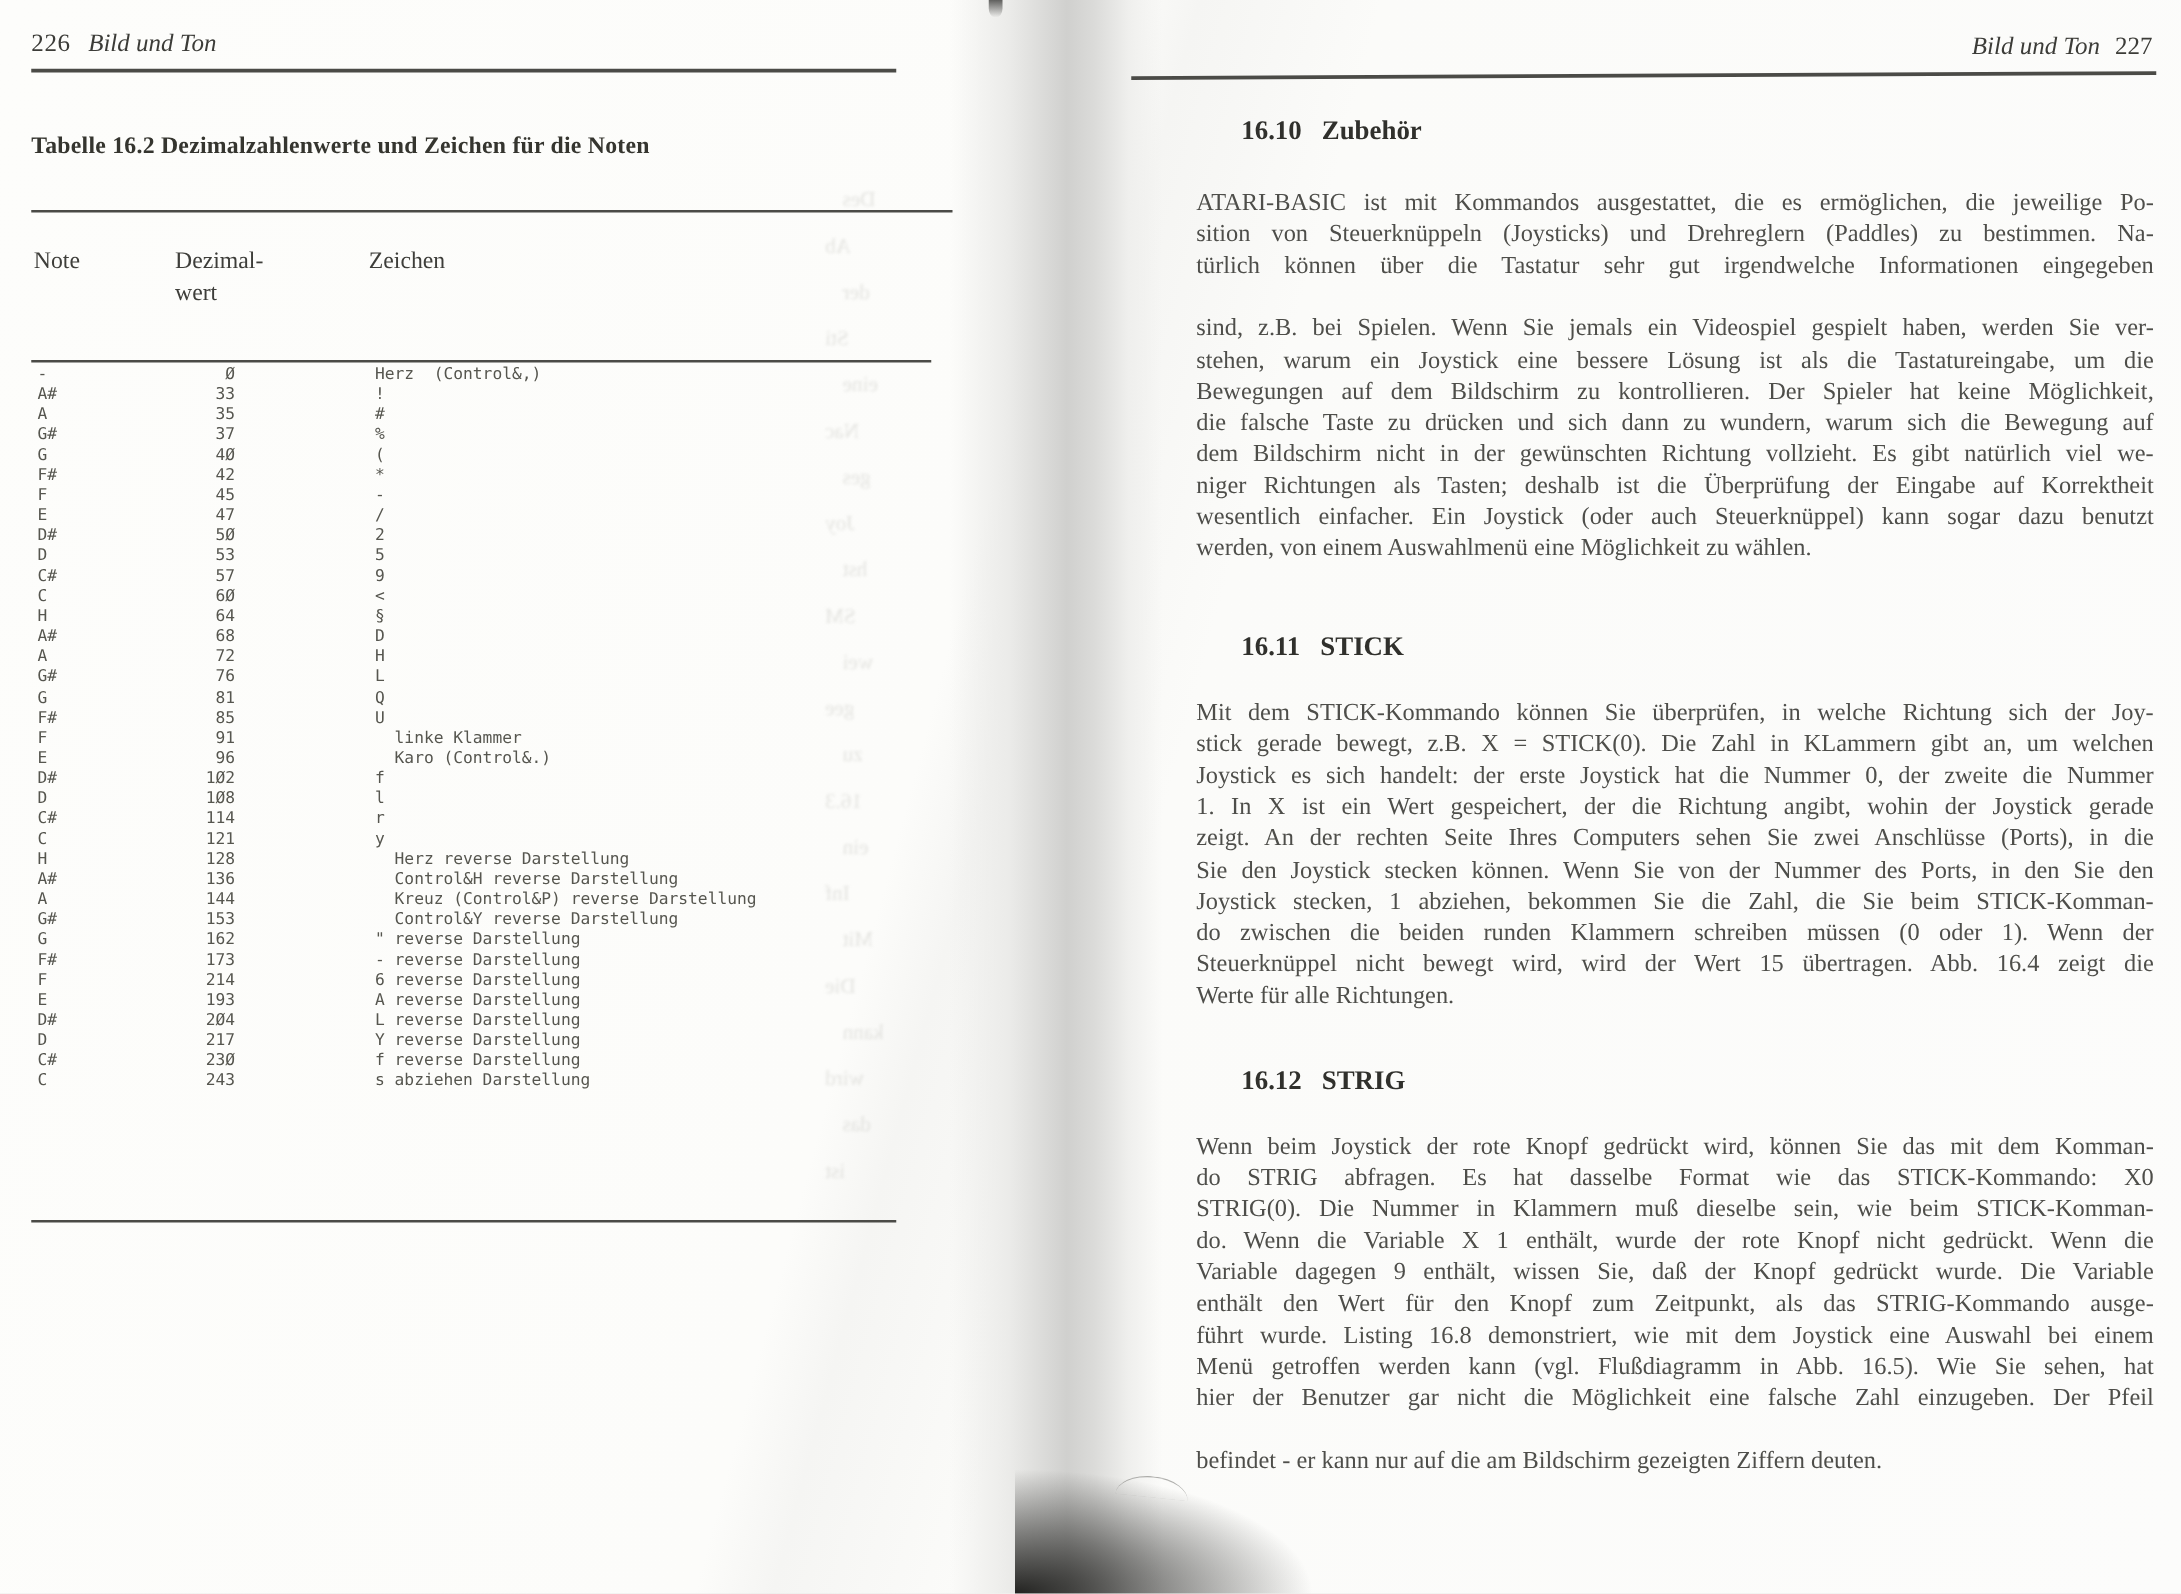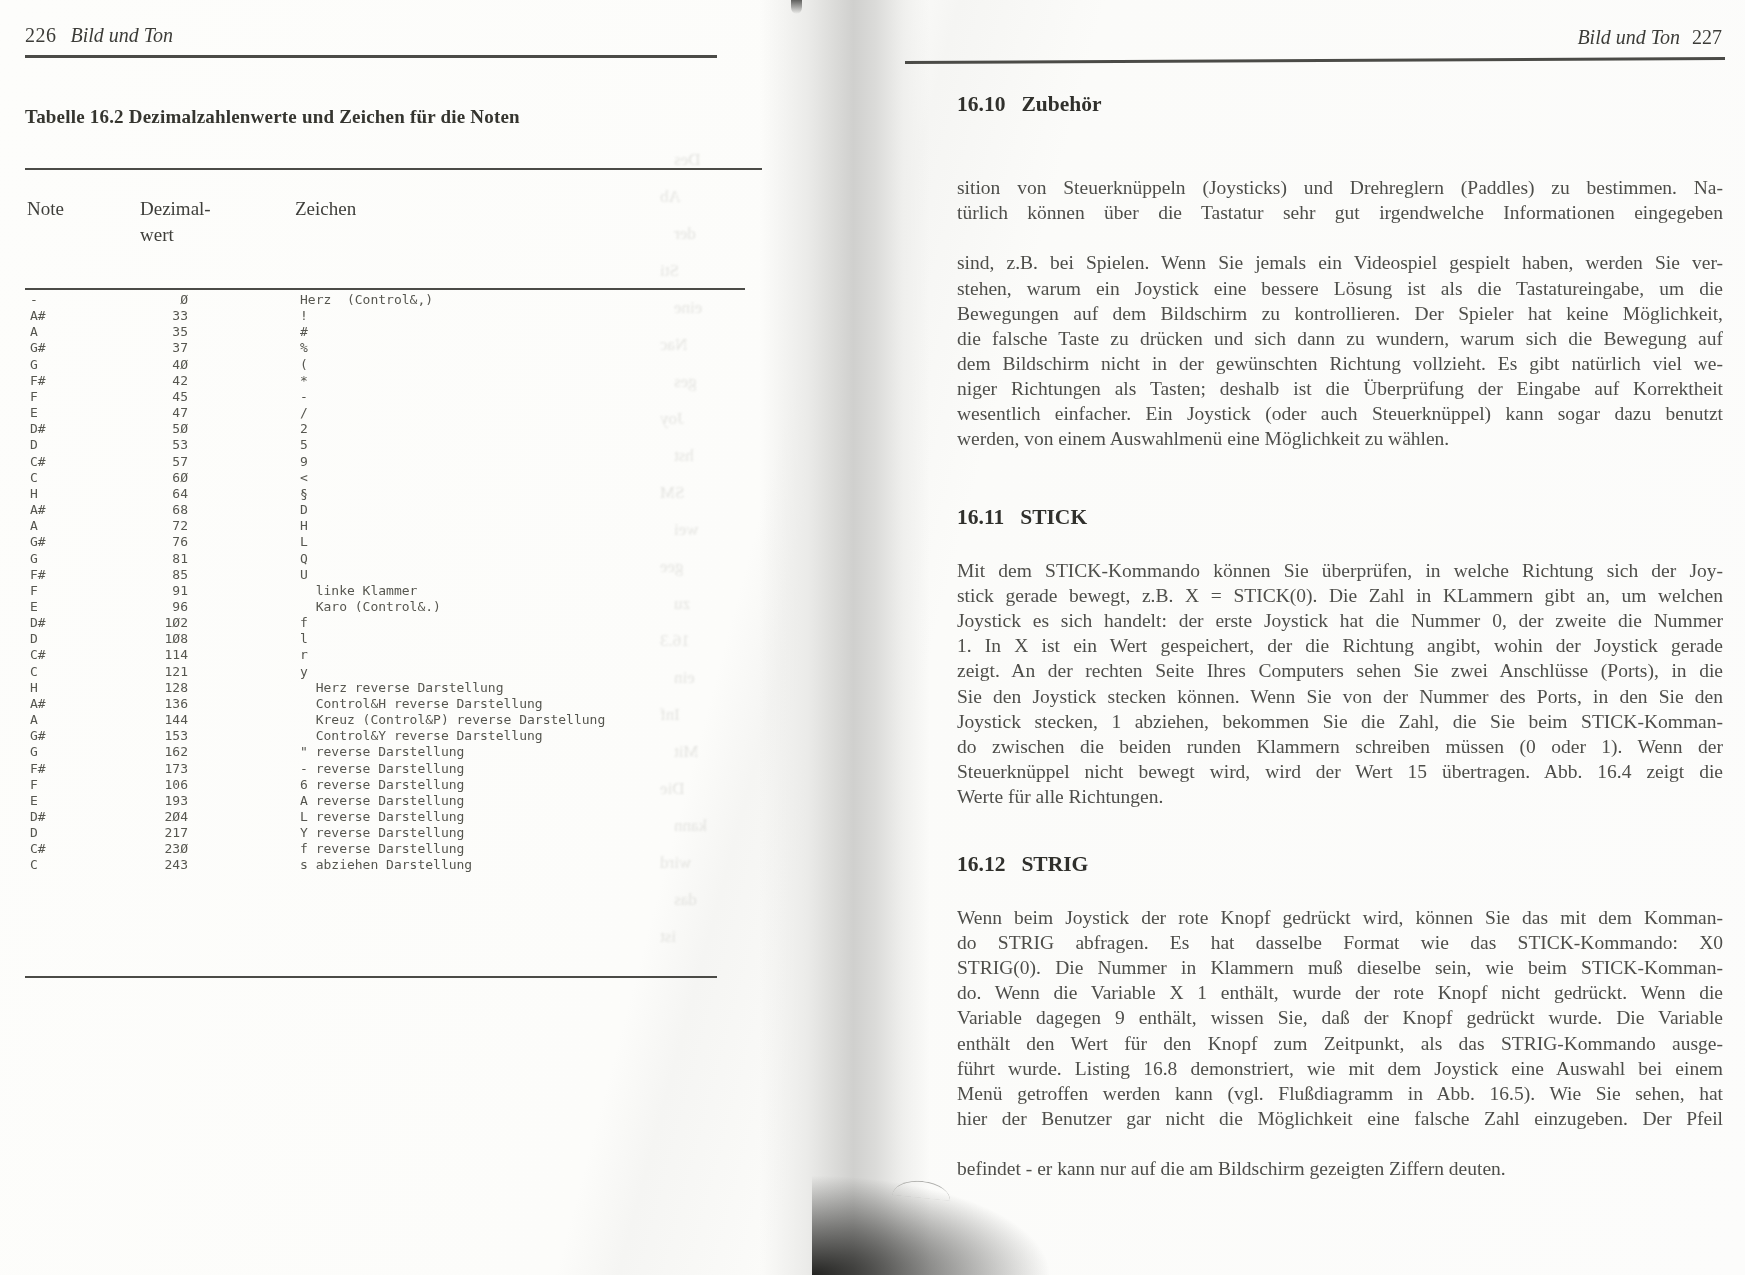--- a/index.html
+++ b/index.html
@@ -59,21 +59,21 @@
   .bleed{
     position:absolute;font-size:17px;color:#cfcfca;opacity:.55;
     filter:blur(1.1px);transform:scaleX(-1);white-space:nowrap;
   }
   
   .rp-header{position:absolute;left:1400px;top:26px;width:322px;text-align:right;font-size:20px;color:#3c3c38;}
   .rp-header .rtitle{font-style:italic;margin-right:12px;}
   .rp-rule{transform:rotate(-.28deg);transform-origin:right center;}
   .rp-body{position:absolute;left:957px;top:0;width:766px;height:1275px;}
   .sec-h{position:absolute;left:0;font-size:21.5px;font-weight:bold;color:#30302c;white-space:nowrap;}
-  .sec-h .sec-num{margin-right:16px;}
+  .sec-h .sec-num{margin-right:16px;margin-left:36px;}
   .jline{
     position:absolute;left:0;width:766px;
     font-size:19.5px;line-height:25px;color:#4e4e4a;
     text-align:justify;text-align-last:justify;white-space:normal;
   }
   .jline.lastline{text-align-last:left;}
 </style>
 </head>
 <body>
 
@@ -122,21 +122,21 @@
       <div class="trow"><span class="tn">D#</span><span class="tv">1Ø2</span><span class="tz">f</span></div>
       <div class="trow"><span class="tn">D</span><span class="tv">1Ø8</span><span class="tz">l</span></div>
       <div class="trow"><span class="tn">C#</span><span class="tv">114</span><span class="tz">r</span></div>
       <div class="trow"><span class="tn">C</span><span class="tv">121</span><span class="tz">y</span></div>
       <div class="trow"><span class="tn">H</span><span class="tv">128</span><span class="tz">  Herz reverse Darstellung</span></div>
       <div class="trow"><span class="tn">A#</span><span class="tv">136</span><span class="tz">  Control&amp;H reverse Darstellung</span></div>
       <div class="trow"><span class="tn">A</span><span class="tv">144</span><span class="tz">  Kreuz (Control&amp;P) reverse Darstellung</span></div>
       <div class="trow"><span class="tn">G#</span><span class="tv">153</span><span class="tz">  Control&amp;Y reverse Darstellung</span></div>
       <div class="trow"><span class="tn">G</span><span class="tv">162</span><span class="tz">" reverse Darstellung</span></div>
       <div class="trow"><span class="tn">F#</span><span class="tv">173</span><span class="tz">- reverse Darstellung</span></div>
-      <div class="trow"><span class="tn">F</span><span class="tv">106</span><span class="tz">6 reverse Darstellung</span></div>
+      <div class="trow"><span class="tn">F</span><span class="tv">214</span><span class="tz">6 reverse Darstellung</span></div>
       <div class="trow"><span class="tn">E</span><span class="tv">193</span><span class="tz">A reverse Darstellung</span></div>
       <div class="trow"><span class="tn">D#</span><span class="tv">2Ø4</span><span class="tz">L reverse Darstellung</span></div>
       <div class="trow"><span class="tn">D</span><span class="tv">217</span><span class="tz">Y reverse Darstellung</span></div>
       <div class="trow"><span class="tn">C#</span><span class="tv">23Ø</span><span class="tz">f reverse Darstellung</span></div>
       <div class="trow"><span class="tn">C</span><span class="tv">243</span><span class="tz">s abziehen Darstellung</span></div>
     </div>
 
   <div class="rule" style="left:25px;top:976px;width:692px;height:2px;"></div>
 
   <div id="bleed-host">
@@ -164,20 +164,21 @@
       <div class="bleed" style="top: 927px; left: 660px;">ist</div>
     </div>
 
   <div class="rp-header">
     <span class="rtitle">Bild und Ton</span><span>227</span>
   </div>
   <div class="rule rp-rule" style="left:905px;top:57px;width:820px;height:2.5px;"></div>
 
   <div class="rp-body" id="sections-host">
       <div class="sec-h" style="top: 92px;"><span class="sec-num">16.10</span><span class="sec-title">Zubehör</span></div>
+      <div class="jline" style="top: 150px;">ATARI-BASIC ist mit Kommandos ausgestattet, die es ermöglichen, die jeweilige Po-</div>
       <div class="jline" style="top: 175.1px;">sition von Steuerknüppeln (Joysticks) und Drehreglern (Paddles) zu bestimmen. Na-</div>
       <div class="jline" style="top: 200.2px;">türlich können über die Tastatur sehr gut irgendwelche Informationen eingegeben</div>
       <div class="jline" style="top: 250.4px;">sind, z.B. bei Spielen. Wenn Sie jemals ein Videospiel gespielt haben, werden Sie ver-</div>
       <div class="jline" style="top: 275.5px;">stehen, warum ein Joystick eine bessere Lösung ist als die Tastatureingabe, um die</div>
       <div class="jline" style="top: 325.7px;">die falsche Taste zu drücken und sich dann zu wundern, warum sich die Bewegung auf</div>
       <div class="jline" style="top: 300.6px;">Bewegungen auf dem Bildschirm zu kontrollieren. Der Spieler hat keine Möglichkeit,</div>
       <div class="jline" style="top: 350.8px;">dem Bildschirm nicht in der gewünschten Richtung vollzieht. Es gibt natürlich viel we-</div>
       <div class="jline" style="top: 375.9px;">niger Richtungen als Tasten; deshalb ist die Überprüfung der Eingabe auf Korrektheit</div>
       <div class="jline" style="top: 401px;">wesentlich einfacher. Ein Joystick (oder auch Steuerknüppel) kann sogar dazu benutzt</div>
       <div class="jline lastline" style="top: 426.1px;">werden, von einem Auswahlmenü eine Möglichkeit zu wählen.</div>

